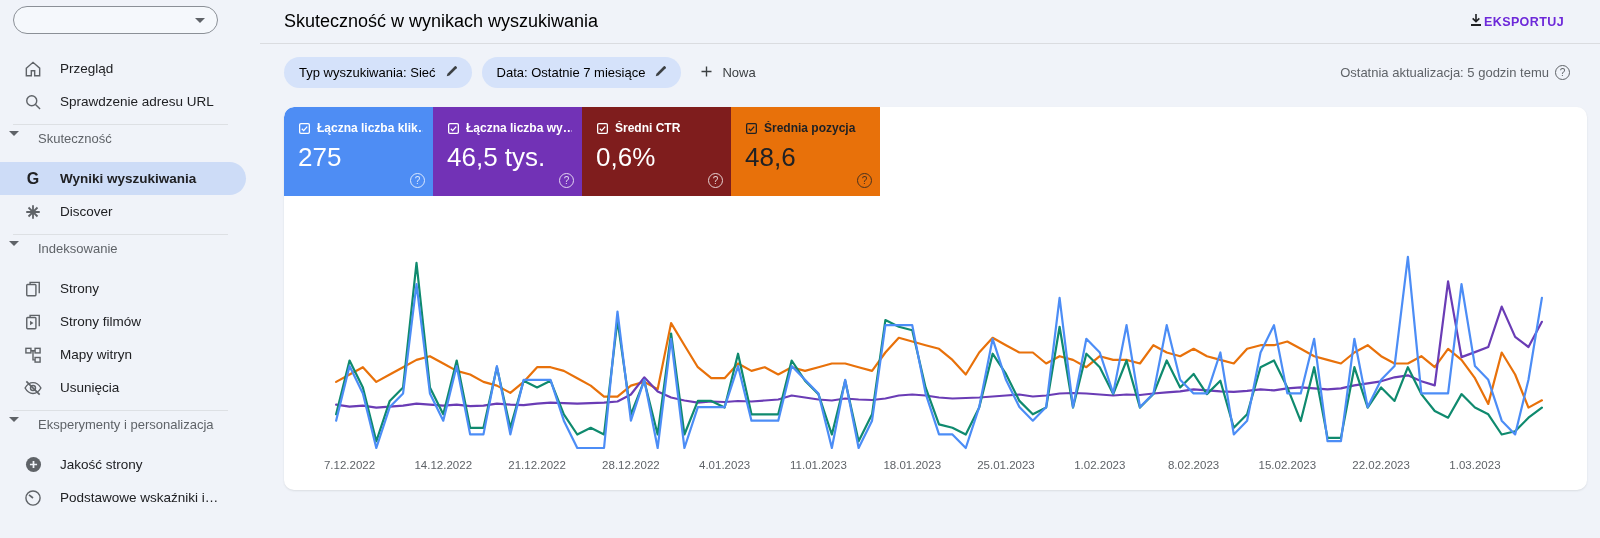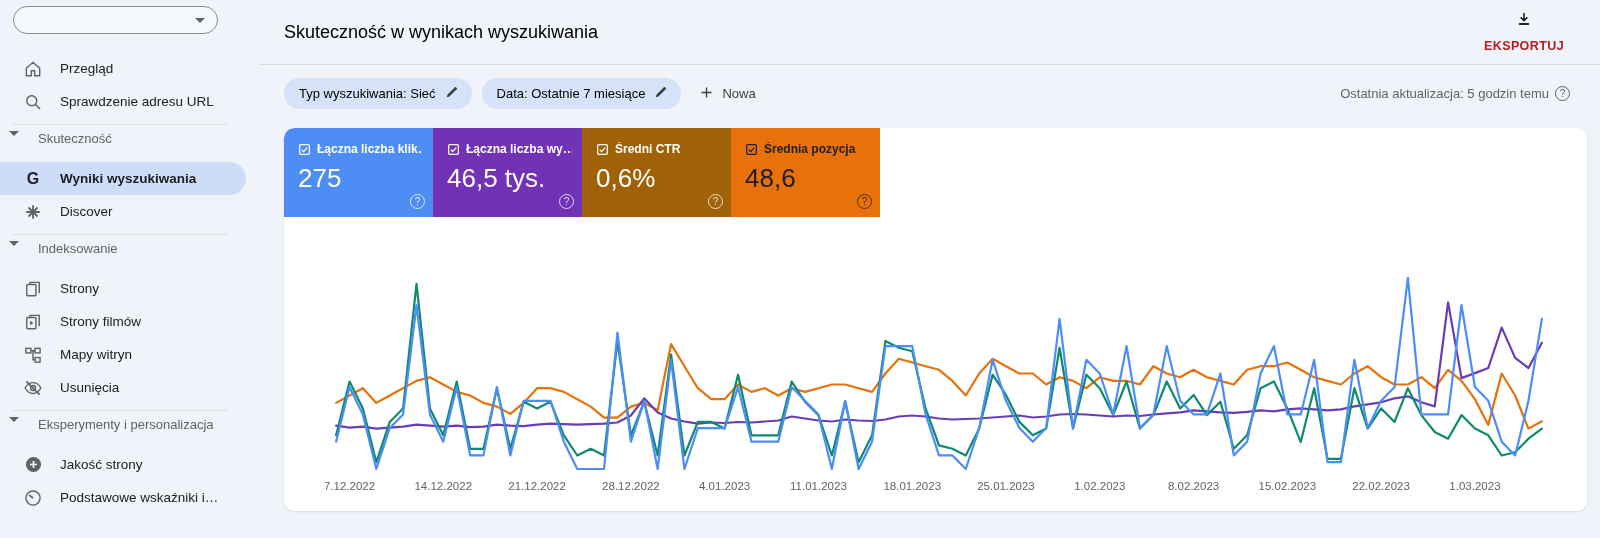--- a/index.html
+++ b/index.html
@@ -26,23 +26,23 @@
   .g-glyph { font-size:16px; font-weight:bold; color:#202124; }
   .nav-section { height:31px; display:flex; align-items:flex-start; gap:19px;
     padding-left:9px; font-size:13px; color:#5f6368; cursor:pointer; }
   .nav-divider { border-top:1px solid #dde0e4; margin:6px 32px 6px 13px; }
   svg.micon { stroke:#5f6368; fill:none; stroke-width:1.7; }
 
   
   .main { flex:1; display:flex; flex-direction:column; }
   .title-row { display:flex; align-items:center; padding:11px 36px 11px 24px; }
   .page-title { font-size:18px; font-weight:400; color:#000000; }
-  .export-btn { margin-left:auto; display:flex; align-items:center; gap:9px;
-    font-size:12.5px; font-weight:bold; letter-spacing:.4px; color:#b91c1c;
-    cursor:pointer;flex-direction:column; }
+  .export-btn { margin-left:auto; display:flex; align-items:center; gap:0;
+    font-size:12.5px; font-weight:bold; letter-spacing:.4px; color:#6d28d9;
+    cursor:pointer; }
   .hdr-divider { border-top:1px solid #dadce0; }
   .filter-row { display:flex; align-items:center; gap:10px;
     padding:13px 30px 4px 24px; }
   .chip { background:#d5e2fa; border-radius:16px; height:31px; display:flex;
     align-items:center; gap:9px; padding:0 13px 0 15px; font-size:13px;
     color:#000000; cursor:pointer; }
   .new-btn { display:flex; align-items:center; gap:8px; font-size:13px;
     color:#3c4043; cursor:pointer; padding:0 8px; }
   .last-update { margin-left:auto; display:flex; align-items:center; gap:6px;
     font-size:13px; color:#5f6368; }
@@ -271,21 +271,21 @@
             <svg class="cbx" viewBox="0 0 24 24" fill="none" stroke="currentColor" stroke-width="2.4">
                 <rect x="3" y="3" width="18" height="18" rx="2.5"></rect>
                 <path d="M7 12.5 L10.5 16 L17 8.5"></path>
               </svg>
             <span>Łączna liczba wy…</span>
           </div>
           <div class="metric-value">46,5 tys.</div>
           <span class="metric-help">?</span>
         </div>
 
-        <div class="metric-card" style="background: #a16207; color: rgb(255, 255, 255);">
+        <div class="metric-card" style="background: #7f1d1d; color: rgb(255, 255, 255);">
           <div class="metric-head">
             <svg class="cbx" viewBox="0 0 24 24" fill="none" stroke="currentColor" stroke-width="2.4">
                 <rect x="3" y="3" width="18" height="18" rx="2.5"></rect>
                 <path d="M7 12.5 L10.5 16 L17 8.5"></path>
               </svg>
             <span>Średni CTR</span>
           </div>
           <div class="metric-value">0,6%</div>
           <span class="metric-help">?</span>
         </div>

